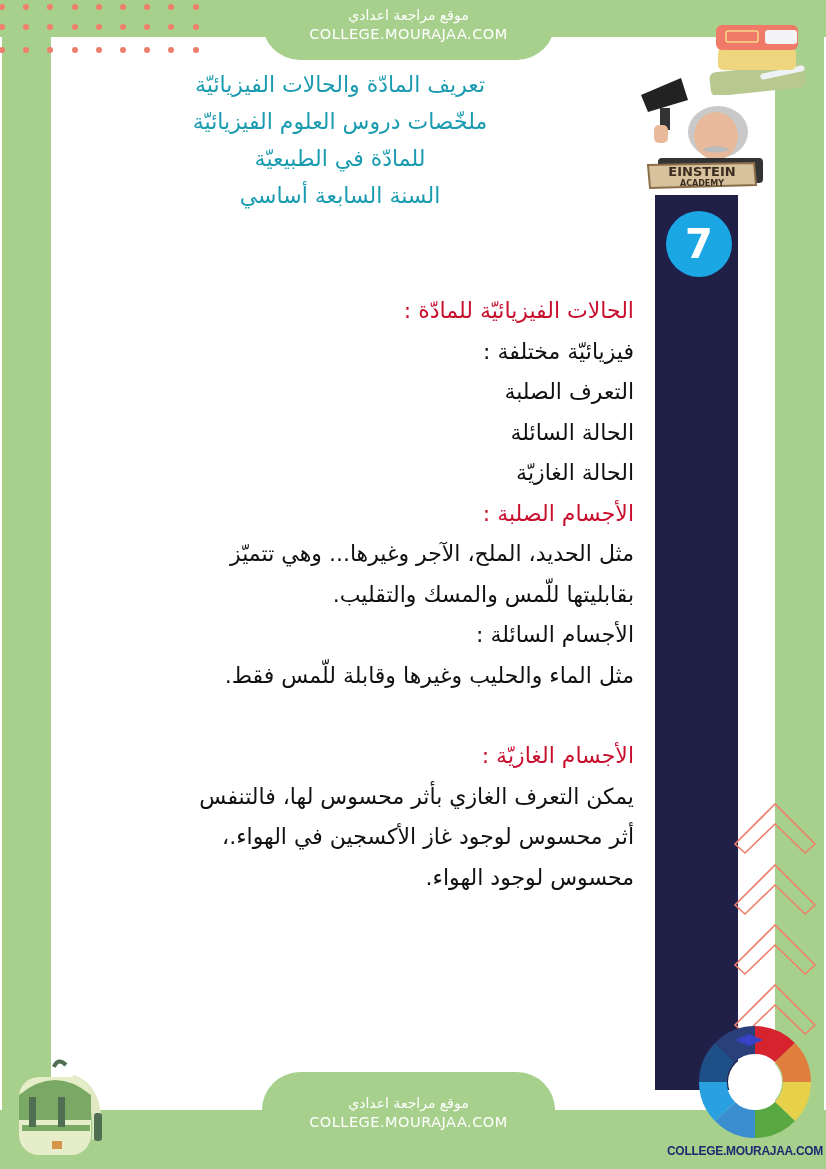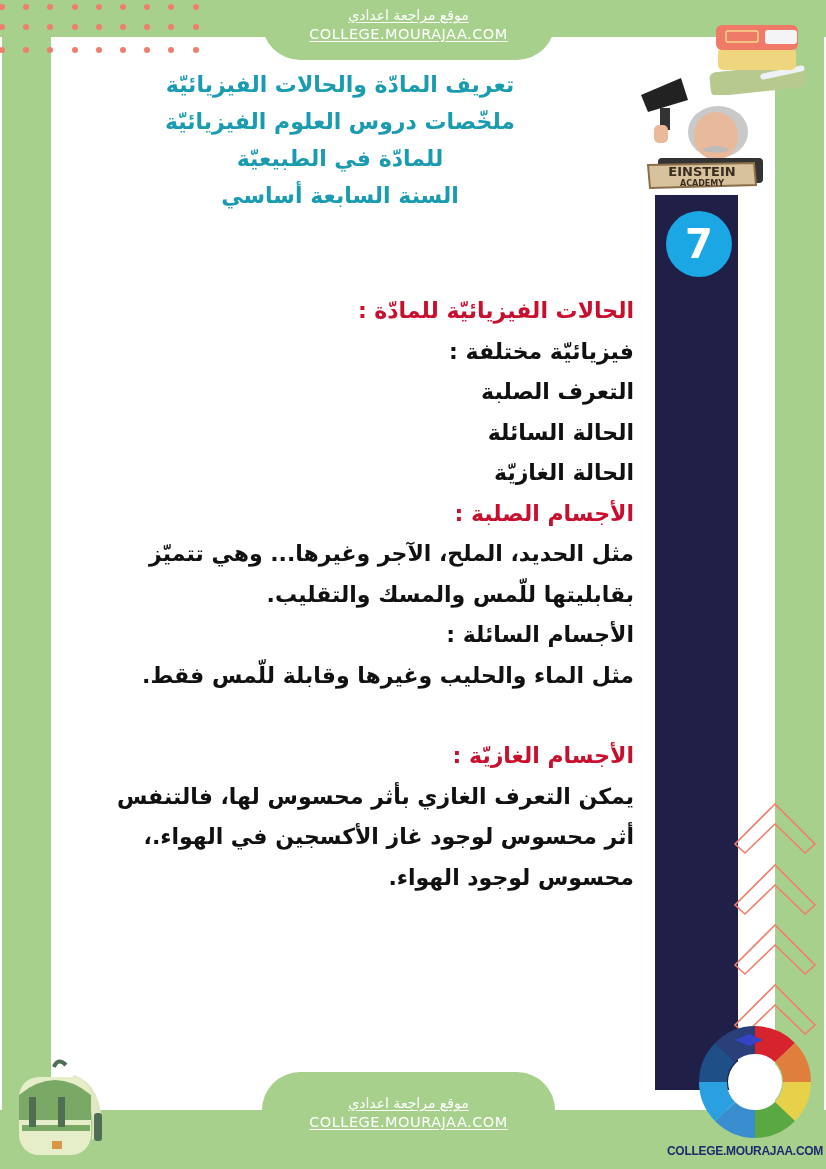--- a/index.html
+++ b/index.html
@@ -14,43 +14,43 @@
   #right-bar { position: absolute; left: 775px; top: 0; width: 49px; height: 1169px; }
   #bottom-band { position: absolute; left: 0; top: 1110px; width: 826px; height: 59px; }
 
   .tab {
     position: absolute; left: 262px; width: 293px;
     background: #a8d08d; color: #fff; text-align: center;
     font-family: "DejaVu Sans", sans-serif; font-size: 14px; line-height: 19px;
   }
   #top-tab { top: 0; height: 60px; border-radius: 0 0 38px 38px; padding-top: 6px; box-sizing: border-box; }
   #bottom-tab { top: 1072px; height: 97px; border-radius: 38px 38px 0 0; padding-top: 22px; box-sizing: border-box; }
-  .tab span { display: block; text-decoration: underline; text-underline-offset: 2px; }
+  .tab span { display: block; text-underline-offset: 2px; }
   .tab .tab-url { font-size: 14.5px; letter-spacing: 0.5px; }
 
   .dots { position: absolute; left: 0; top: 0; }
   .dot { position: absolute; width: 6px; height: 6px; border-radius: 50%; background: #ef7f6d; }
 
   #navy-col { position: absolute; left: 655px; top: 195px; width: 83px; height: 895px; background: #1f1f48; }
   #grade-badge {
     position: absolute; left: 666px; top: 211px; width: 66px; height: 66px; border-radius: 50%;
     background: #1ba6e4; color: #fff; font-weight: bold; font-size: 40px;
     display: flex; align-items: center; justify-content: center;
   }
 
   #einstein { position: absolute; left: 636px; top: 40px; width: 130px; height: 150px; }
   #books { position: absolute; left: 700px; top: 10px; width: 112px; height: 85px; }
 
   #title {
     position: absolute; left: 130px; top: 66px; width: 420px; text-align: center; direction: rtl;
-    color: #1a9bb0; font-weight: bold; font-size: 22px; line-height: 37px;
+    color: #1a9bb0; font-weight: normal; font-size: 22px; line-height: 37px;
   }
   #content {
     position: absolute; left: 100px; top: 291px; width: 534px; direction: rtl; text-align: right;
-    font-weight: bold; font-size: 22px; line-height: 40.5px; color: #111;
+    font-weight: normal; font-size: 22px; line-height: 40.5px; color: #111;
   }
   #content .h { color: #c8102e; }
   #content .gap { height: 40px; }
 
   #chevrons { position: absolute; left: 733px; top: 790px; width: 84px; height: 250px; }
 
   #logo-wheel { position: absolute; left: 695px; top: 1022px; width: 120px; height: 120px; }
   #logo-text {
     position: absolute; left: 667px; top: 1144px; width: 150px; text-align: center;
     color: #1f2a6e; font-weight: bold; font-size: 12px; font-family: "Liberation Sans", sans-serif;

